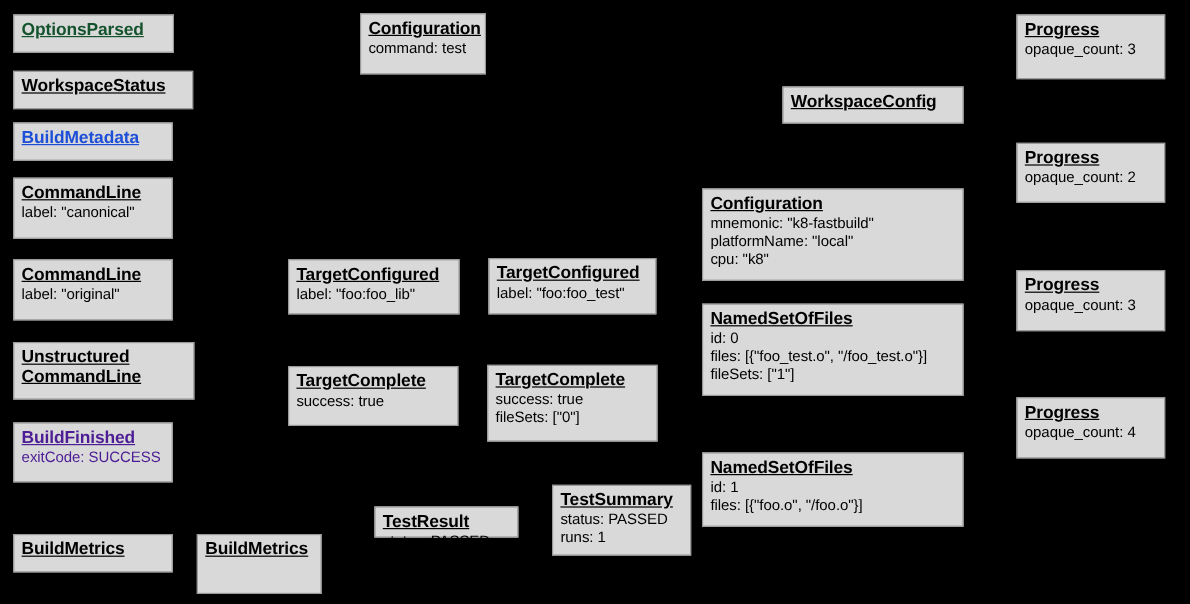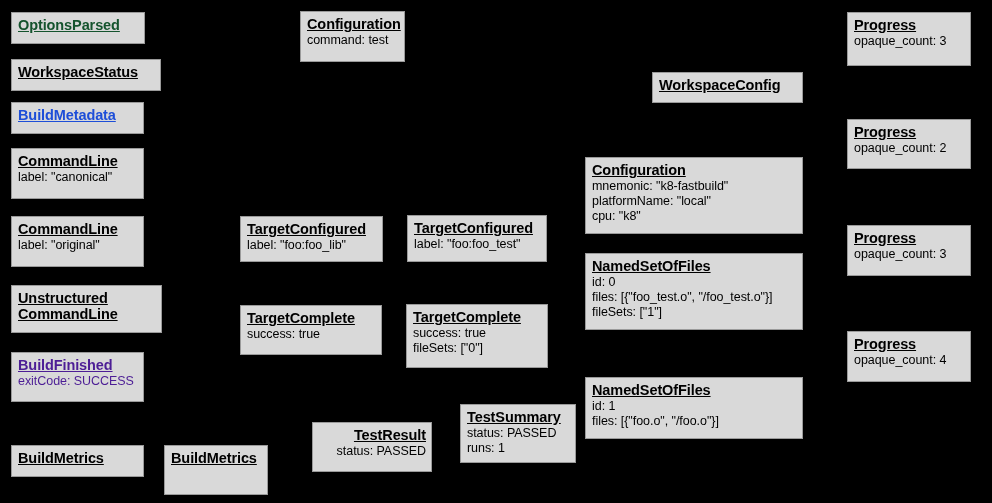--- a/index.html
+++ b/index.html
@@ -90,21 +90,21 @@
     </div>
     <div class="node" style="left: 240px; top: 305px; width: 142px; height: 50px; background: rgb(217, 217, 217); border-color: rgb(154, 154, 154); color: rgb(0, 0, 0);">
       <div class="node-title">TargetComplete</div>
       <div class="node-fields">success: true</div>
     </div>
     <div class="node" style="left: 406px; top: 304px; width: 142px; height: 64px; background: rgb(217, 217, 217); border-color: rgb(154, 154, 154); color: rgb(0, 0, 0);">
       <div class="node-title">TargetComplete</div>
       <div class="node-fields">success: true
 fileSets: ["0"]</div>
     </div>
-    <div class="node" style="left: 312px; top: 422px; width: 120px; height: 50px; background: rgb(217, 217, 217); border-color: rgb(154, 154, 154); color: rgb(0, 0, 0); text-align: right;">
+    <div class="node" style="left: 312px; top: 422px; width: 120px; height: 26px; background: rgb(217, 217, 217); border-color: rgb(154, 154, 154); color: rgb(0, 0, 0);">
       <div class="node-title">TestResult</div>
       <div class="node-fields">status: PASSED</div>
     </div>
     <div class="node" style="left: 440px; top: 404px; width: 116px; height: 59px; background: rgb(217, 217, 217); border-color: rgb(154, 154, 154); color: rgb(0, 0, 0); margin-left: 20px;">
       <div class="node-title">TestSummary</div>
       <div class="node-fields">status: PASSED
 runs: 1</div>
     </div>
     <div class="node" style="left: 652px; top: 72px; width: 151px; height: 31px; background: rgb(217, 217, 217); border-color: rgb(154, 154, 154); color: rgb(0, 0, 0);">
       <div class="node-title">WorkspaceConfig</div>

